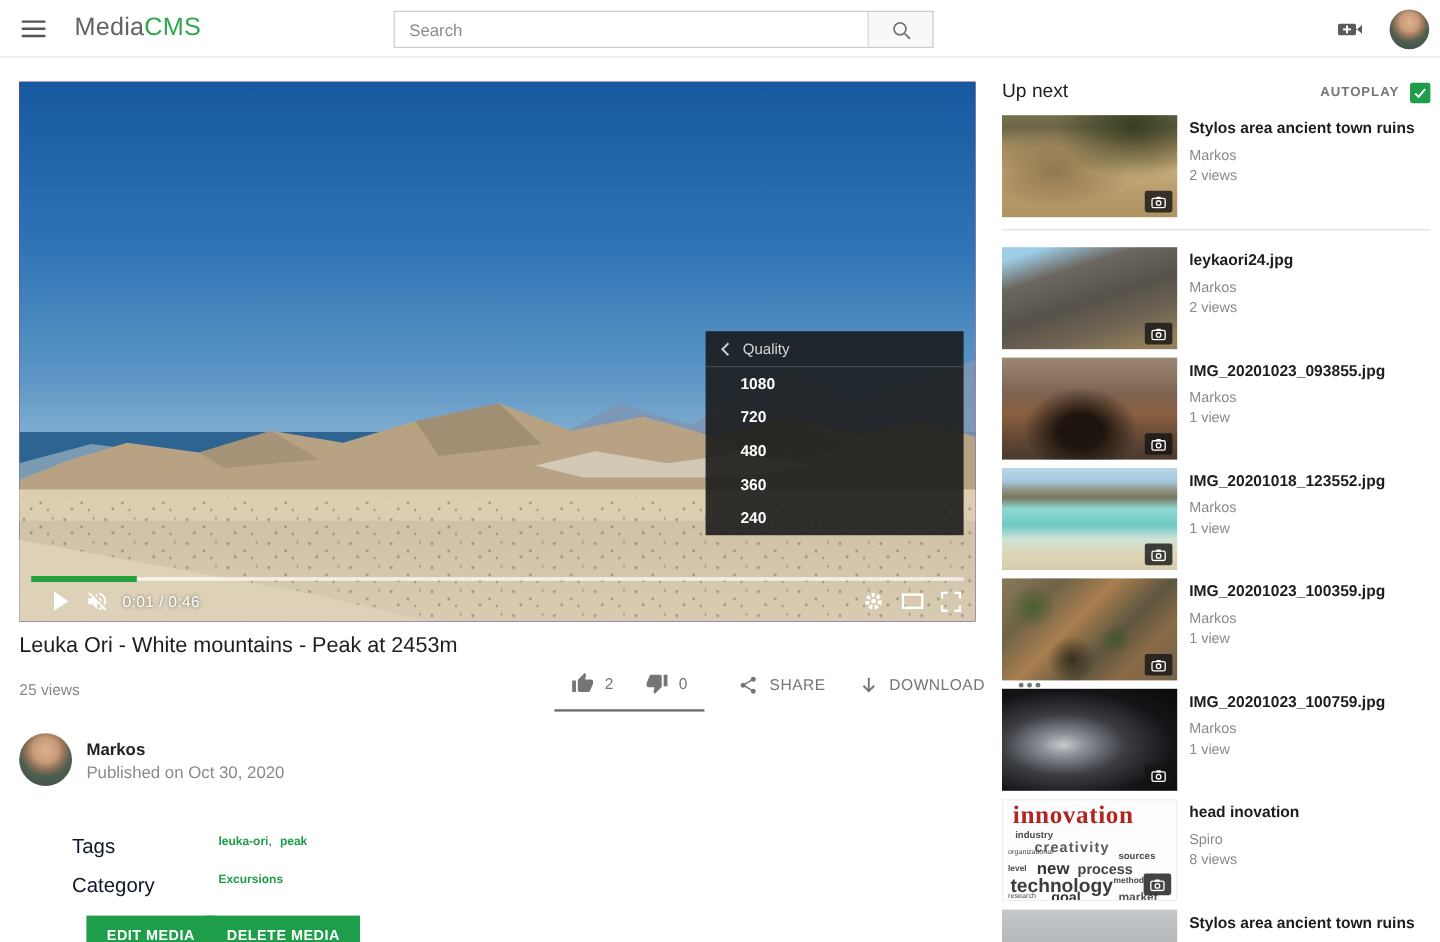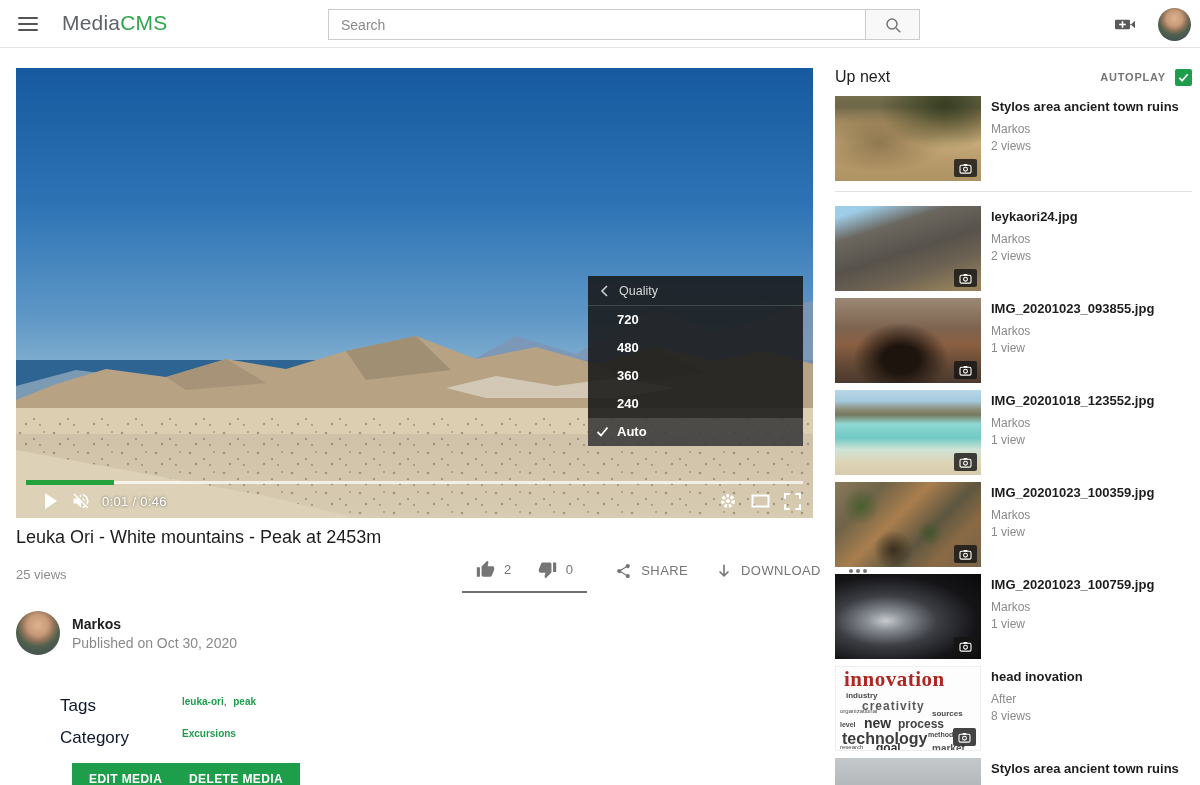--- a/index.html
+++ b/index.html
@@ -10,21 +10,21 @@
   
   .topbar { position:absolute; left:0; top:0; width:1200px; height:48px; background:#fff;
     border-bottom:1px solid #e4e4e4; z-index:30; }
   .burger { position:absolute; left:18px; top:17px; width:20px; height:14px; cursor:pointer;
     display:flex; flex-direction:column; justify-content:space-between; }
   .burger div { height:2px; background:#545454; border-radius:1px; }
   .logo { position:absolute; left:62px; top:11px; font-size:21px; letter-spacing:.2px; }
   .logo .lm { color:#5f6368; }
   .logo .lc { color:#2fa64c; }
   .searchwrap { position:absolute; left:328px; top:9px; display:flex; height:31px; }
-  .searchwrap input { width:538px; height:31px; border:1px solid #ccc; padding:0 12px;
+  .searchwrap input { width:396px; height:31px; border:1px solid #ccc; padding:0 12px;
     font-size:14px; color:#0f766e; outline:none; background:#fff; }
   .searchwrap input::placeholder { color:#8a8a8a; }
   .searchbtn { width:54px; height:31px; border:1px solid #ccc; border-left:none; background:#f8f8f8;
     display:flex; align-items:center; justify-content:center; cursor:pointer; }
   .upload-ic { position:absolute; left:1112px; top:13px; width:26px; height:22px; cursor:pointer; }
   .avatar { border-radius:50%;
     background:radial-gradient(circle at 50% 32%, #dcb28e 0%, #c79a78 28%, #8d7158 44%, #50604e 58%, #3a4750 100%); }
   .avatar.hdr { position:absolute; left:1158px; top:8px; width:33px; height:33px; cursor:pointer; }
 
   
@@ -199,30 +199,25 @@
       <path d="M0 450 L0 382 L250 428 L340 450 Z" fill="#ddd2b8"></path>
     </svg>
 
     <div class="qmenu">
       <div class="qhead">
         <svg width="9" height="12" viewBox="0 0 9 12">
           <path d="M7 1 L2 6 L7 11" fill="none" stroke="#cfcfcf" stroke-width="1.6"></path>
         </svg>
         <span class="qtitle">Quality</span>
       </div>
+      <div class="qitem">1080</div>
       <div class="qitem">720</div>
       <div class="qitem">480</div>
       <div class="qitem">360</div>
       <div class="qitem">240</div>
-      <div class="qitem sel">
-        <svg class="qcheck" width="13" height="13" viewBox="0 0 13 13">
-          <path d="M1.5 7 L5 10.5 L11.5 2.5" fill="none" stroke="#fff" stroke-width="1.8"></path>
-        </svg>
-        <span>Auto</span>
-      </div>
     </div>
 
     <div class="progress">
       <div class="played"></div>
     </div>
     <div class="pctrl" style="left:22px; top:420px; width:26px; height:26px;">
       <svg width="14" height="16" viewBox="0 0 14 16">
         <polygon points="1,0 1,16 13,8" fill="#fff"></polygon>
       </svg>
     </div>
@@ -437,21 +432,21 @@
         <span class="badge">
           <svg width="13" height="11" viewBox="0 0 14 12">
               <rect x="1" y="2.5" width="12" height="8.5" rx="1.5" fill="none" stroke="#fff" stroke-width="1.2"></rect>
               <circle cx="7" cy="6.8" r="2.1" fill="none" stroke="#fff" stroke-width="1.2"></circle>
               <rect x="4.8" y="1" width="4.4" height="2" rx="0.8" fill="#fff"></rect>
             </svg>
         </span>
       </div>
       <div class="sb-meta">
         <div class="sb-title">head inovation</div>
-        <div class="sb-author">After</div>
+        <div class="sb-author">Spiro</div>
         <div class="sb-views">8 views</div>
       </div>
     </div>
 
     <div class="sb-item" style="top:758px">
       <div class="thumb th8"></div>
       <div class="sb-meta">
         <div class="sb-title">Stylos area ancient town ruins</div>
       </div>
     </div>

